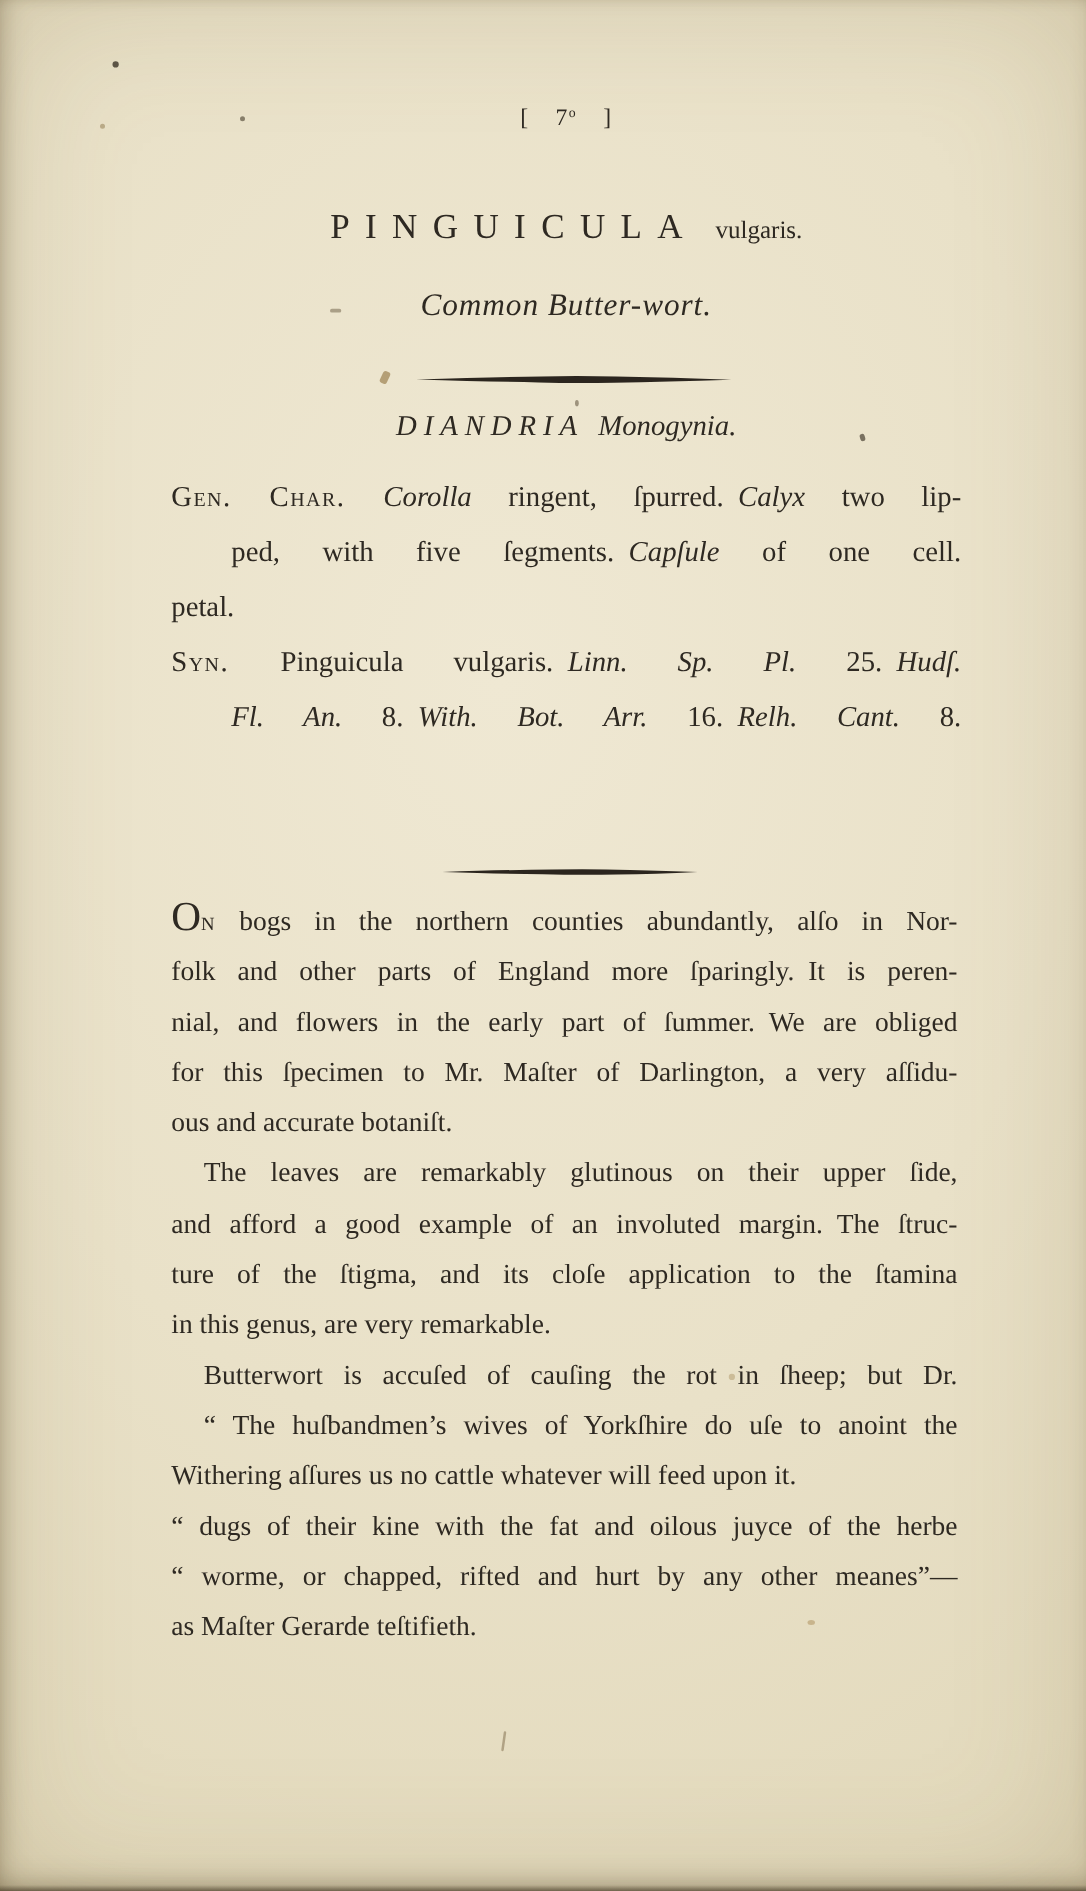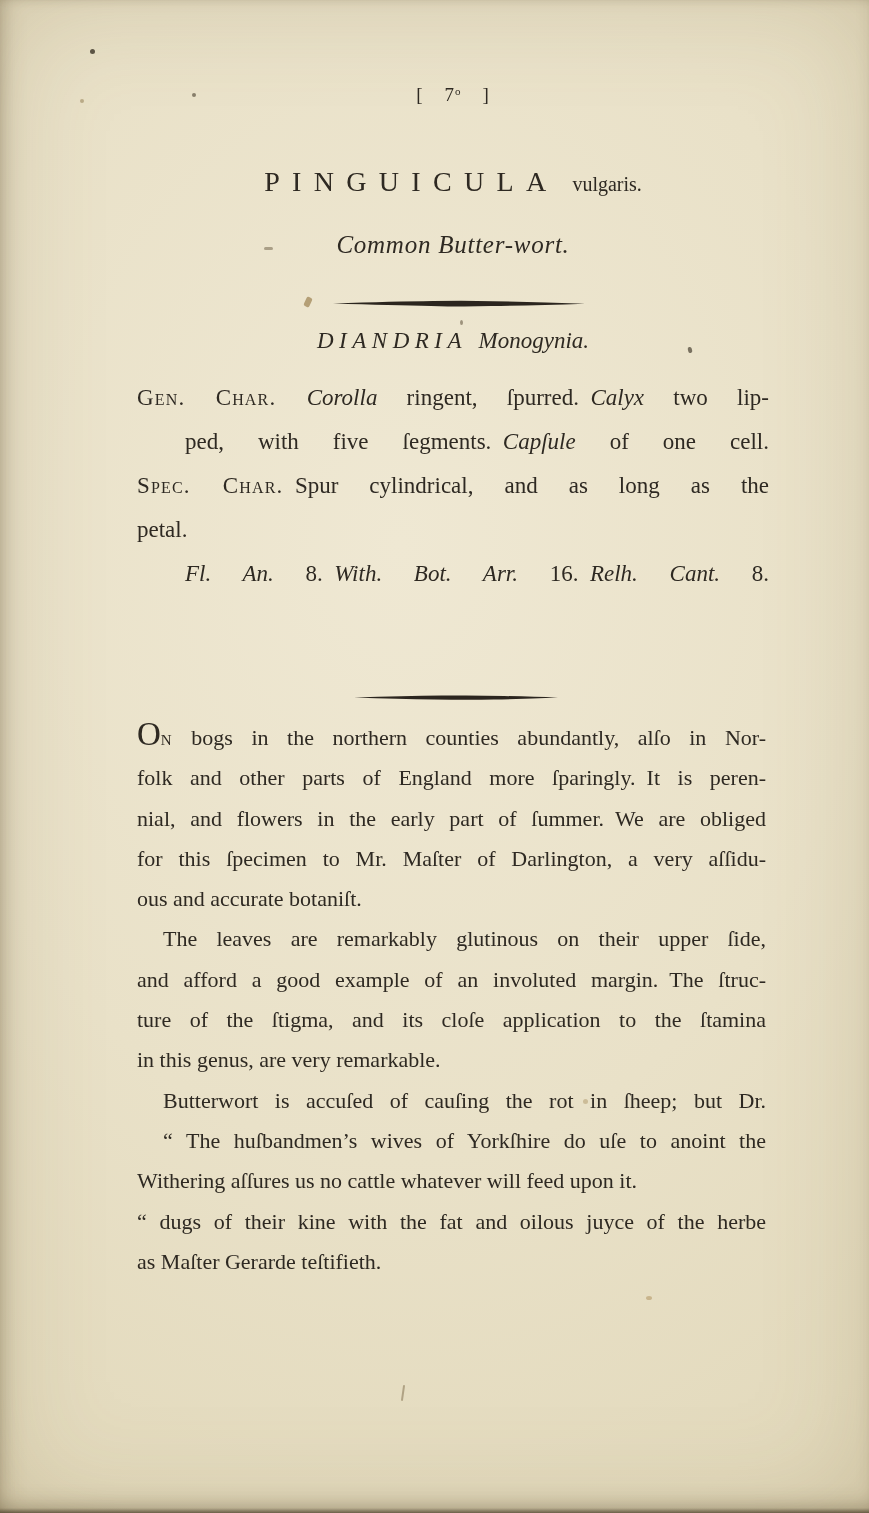--- a/index.html
+++ b/index.html
@@ -82,22 +82,22 @@
     <svg width="252" height="9" viewBox="0 0 252 9">
       <path d="M0,4.5 Q62,2.6 100,2.1 Q130,1.3 160,2.2 Q205,2.8 252,4.7 Q200,6.4 158,7.1 Q128,7.9 98,6.9 Q60,6.3 0,4.5 Z" fill="#2b251e"></path>
     </svg>
   </div>
 
   <div class="centered classification"><span class="seg-isp">DIANDRIA</span><span> </span><span class="seg-i">Monogynia.</span></div>
 
   <div class="taxonomy">
       <div class="line f"><span class="seg-sc">Gen. Char. </span><span class="seg-i">Corolla</span><span> ringent, ſpurred. </span><span class="seg-i">Calyx</span><span> two lip-</span></div>
       <div class="line c"><span>ped, with five ſegments. </span><span class="seg-i">Capſule</span><span> of one cell.</span></div>
-      <div class="line f"><span class="seg-sc">Spec. Char.</span><span> Spur cylindrical, and as long as the</span></div>
       <div class="line cl"><span>petal.</span></div>
+      <div class="line f"><span class="seg-sc">Syn. </span><span>Pinguicula vulgaris. </span><span class="seg-i">Linn. Sp. Pl.</span><span> 25. </span><span class="seg-i">Hudſ.</span></div>
       <div class="line c"><span class="seg-i">Fl. An.</span><span> 8. </span><span class="seg-i">With. Bot. Arr.</span><span> 16. </span><span class="seg-i">Relh. Cant.</span><span> 8.</span></div>
     </div>
 
   <div class="rule rule-bottom">
     <svg width="204" height="7" viewBox="0 0 204 7">
       <path d="M0,3.5 Q50,1.9 88,1.6 Q120,1.0 150,2.0 Q180,2.6 204,3.6 Q170,5.2 140,5.6 Q110,6.2 80,5.4 Q45,5.0 0,3.5 Z" fill="#2b251e"></path>
     </svg>
   </div>
 
   <div class="body-text">
@@ -107,20 +107,21 @@
       <div class="line n"><span>for this ſpecimen to Mr. Maſter of Darlington, a very aſſidu-</span></div>
       <div class="line e"><span>ous and accurate botaniſt.</span></div>
       <div class="line p"><span>The leaves are remarkably glutinous on their upper ſide,</span></div>
       <div class="line n"><span>and afford a good example of an involuted margin. The ſtruc-</span></div>
       <div class="line n"><span>ture of the ſtigma, and its cloſe application to the ſtamina</span></div>
       <div class="line e"><span>in this genus, are very remarkable.</span></div>
       <div class="line p"><span>Butterwort is accuſed of cauſing the rot in ſheep; but Dr.</span></div>
       <div class="line p"><span>“ The huſbandmen’s wives of Yorkſhire do uſe to anoint the</span></div>
       <div class="line e"><span>Withering aſſures us no cattle whatever will feed upon it.</span></div>
       <div class="line n"><span>“ dugs of their kine with the fat and oilous juyce of the herbe</span></div>
+      <div class="line n"><span>“ worme, or chapped, rifted and hurt by any other meanes”—</span></div>
       <div class="line e"><span>as Maſter Gerarde teſtifieth.</span></div>
     </div>
 
   <div class="spk" style="left:90px;top:49px;width:5px;height:5px;background:rgba(58,50,38,0.8);"></div>
   <div class="spk" style="left:192px;top:93px;width:4px;height:4px;background:rgba(70,60,44,0.6);"></div>
   <div class="spk" style="left:80px;top:99px;width:4px;height:4px;background:rgba(140,118,74,0.5);"></div>
   <div class="spk" style="left:264px;top:247px;width:9px;height:3px;background:rgba(90,76,52,0.45);border-radius:2px;"></div>
   <div class="spk" style="left:305px;top:297px;width:6px;height:10px;background:rgba(150,122,70,0.65);transform:rotate(25deg);border-radius:2px;"></div>
   <div class="spk" style="left:688px;top:347px;width:4px;height:6px;background:rgba(60,52,38,0.65);border-radius:2px;transform:rotate(-15deg);"></div>
   <div class="spk" style="left:460px;top:320px;width:3px;height:5px;background:rgba(80,66,44,0.5);"></div>

